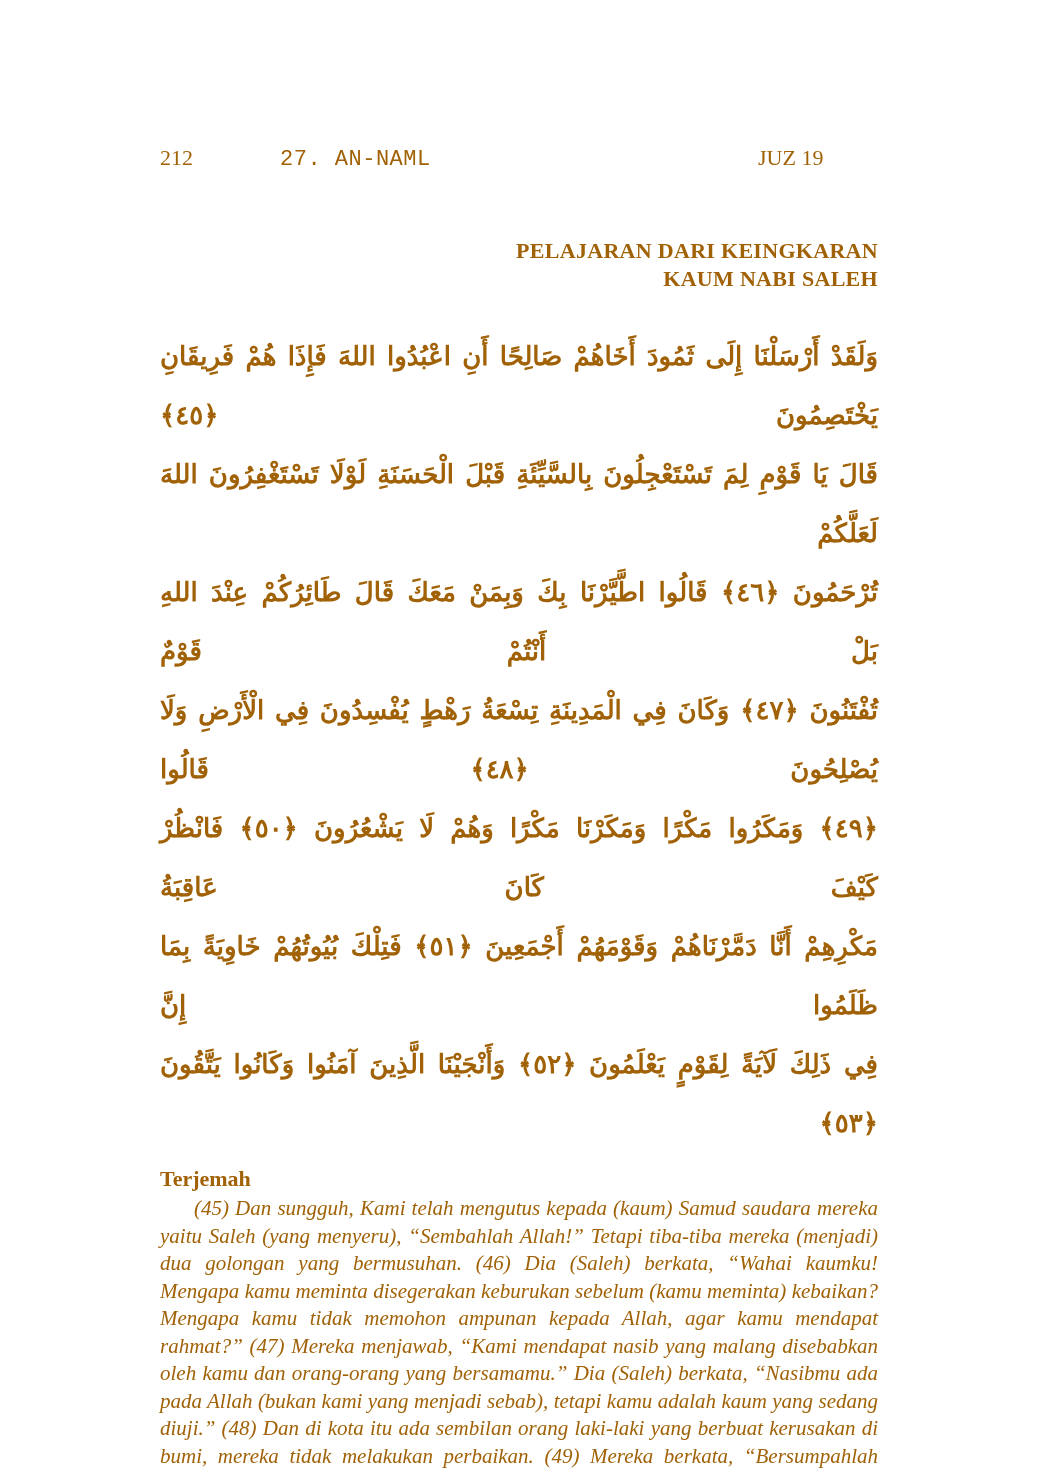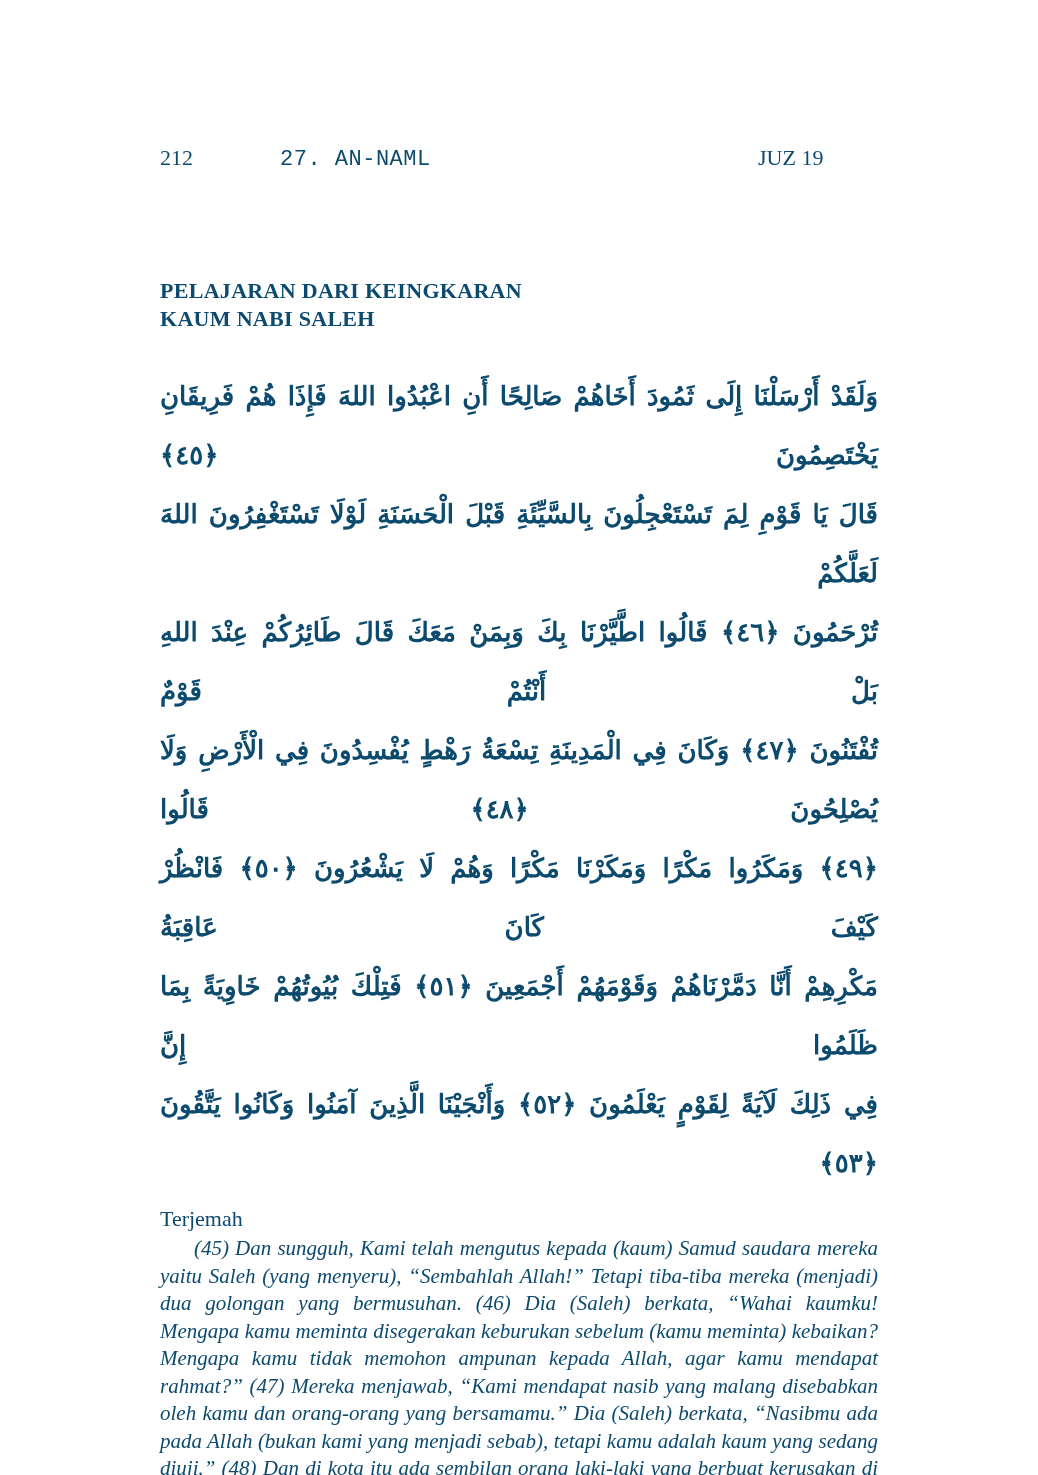--- a/index.html
+++ b/index.html
@@ -2,59 +2,59 @@
 <html lang="id"><head>
 <meta charset="utf-8">
 <style>
   html, body { margin: 0; padding: 0; background: #e8e8e8; }
   .page {
     position: relative;
     width: 1038px;
     height: 1475px;
     margin: 0 auto;
     background: #ffffff;
-    color: #0c4a6e;
+    color: #a16207;
     box-sizing: border-box;
     padding: 145px 160px 0 160px;
     overflow: hidden;
     font-family: "Liberation Serif", serif;
   }
   .running-header {
     display: flex;
     align-items: baseline;
     font-size: 22px;
     line-height: 26px;
   }
   .running-header .left  { flex: 0 0 120px; text-align: left; }
   .running-header .mid   { flex: 1 1 auto;  text-align: left; letter-spacing: 0.5px; font-family: Liberation Mono, monospace; }
   .running-header .right { flex: 0 0 120px; }
   .section-title {
-    margin-top: 104px;
-    text-align: left;
+    margin-top: 64px;
+    text-align: right;
     font-weight: bold;
     font-size: 22px;
     line-height: 28px;
     letter-spacing: 0.3px;
   }
   .arabic-block {
     direction: rtl;
     margin-top: 34px;
     font-family: Liberation Sans, sans-serif;
     font-weight: bold;
     font-size: 26px;
   }
   .arabic-block .ayah-line {
     line-height: 59px;
     text-align: justify;
     text-align-last: justify;
     word-spacing: 3px;
   }
   .translation-heading {
     margin: 12px 0 2px 0;
-    font-weight: normal;
+    font-weight: bold;
     font-size: 22px;
     line-height: 28px;
   }
   .translation-paragraph {
     margin: 2px 0 0 0;
     font-style: italic;
     font-size: 21px;
     line-height: 27.5px;
     text-align: justify;
     text-indent: 34px;

